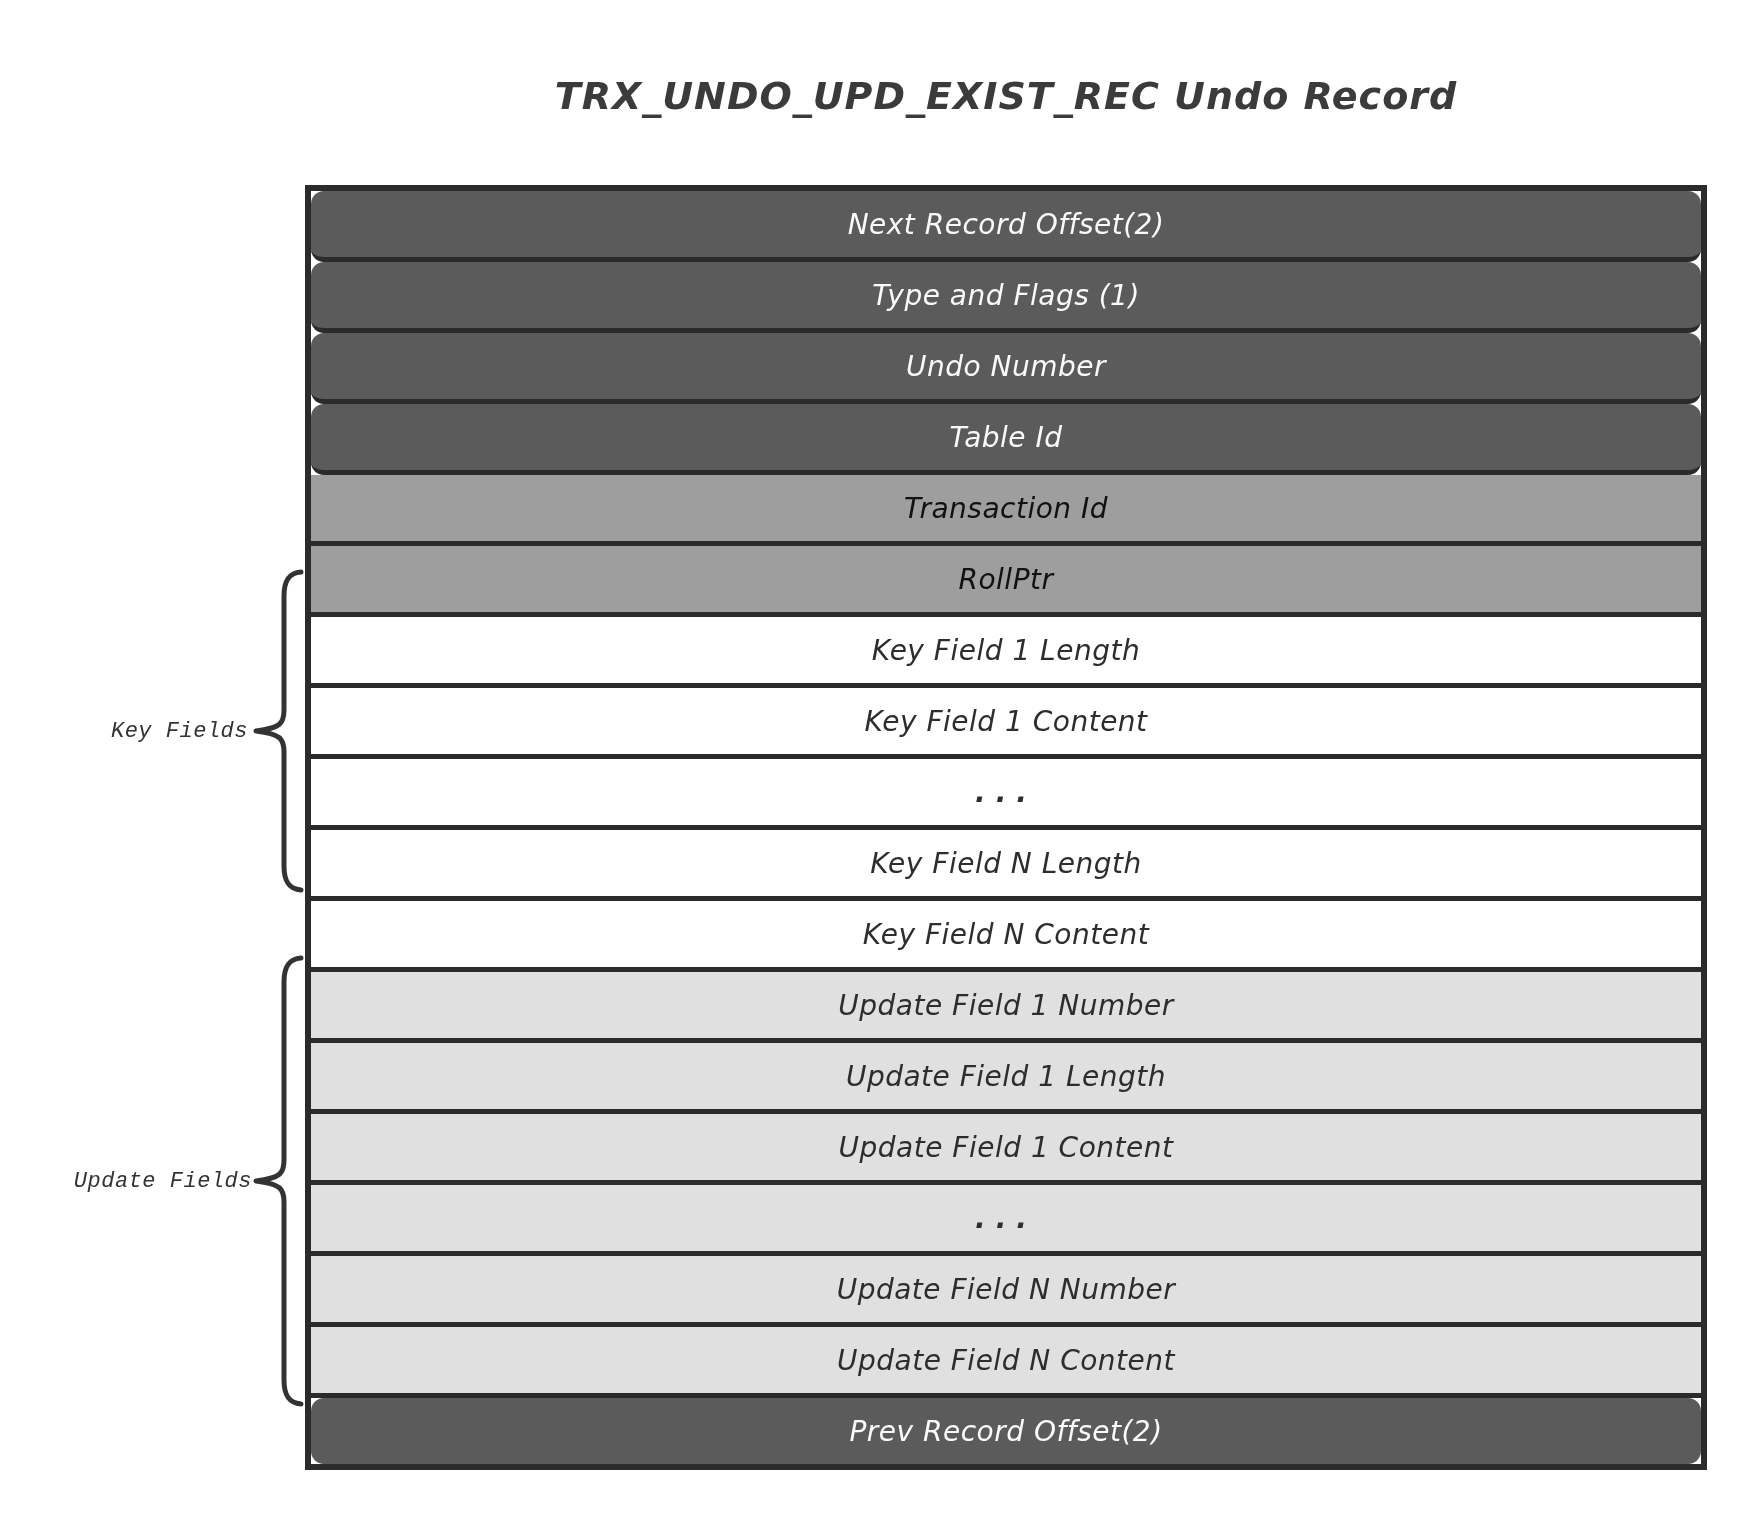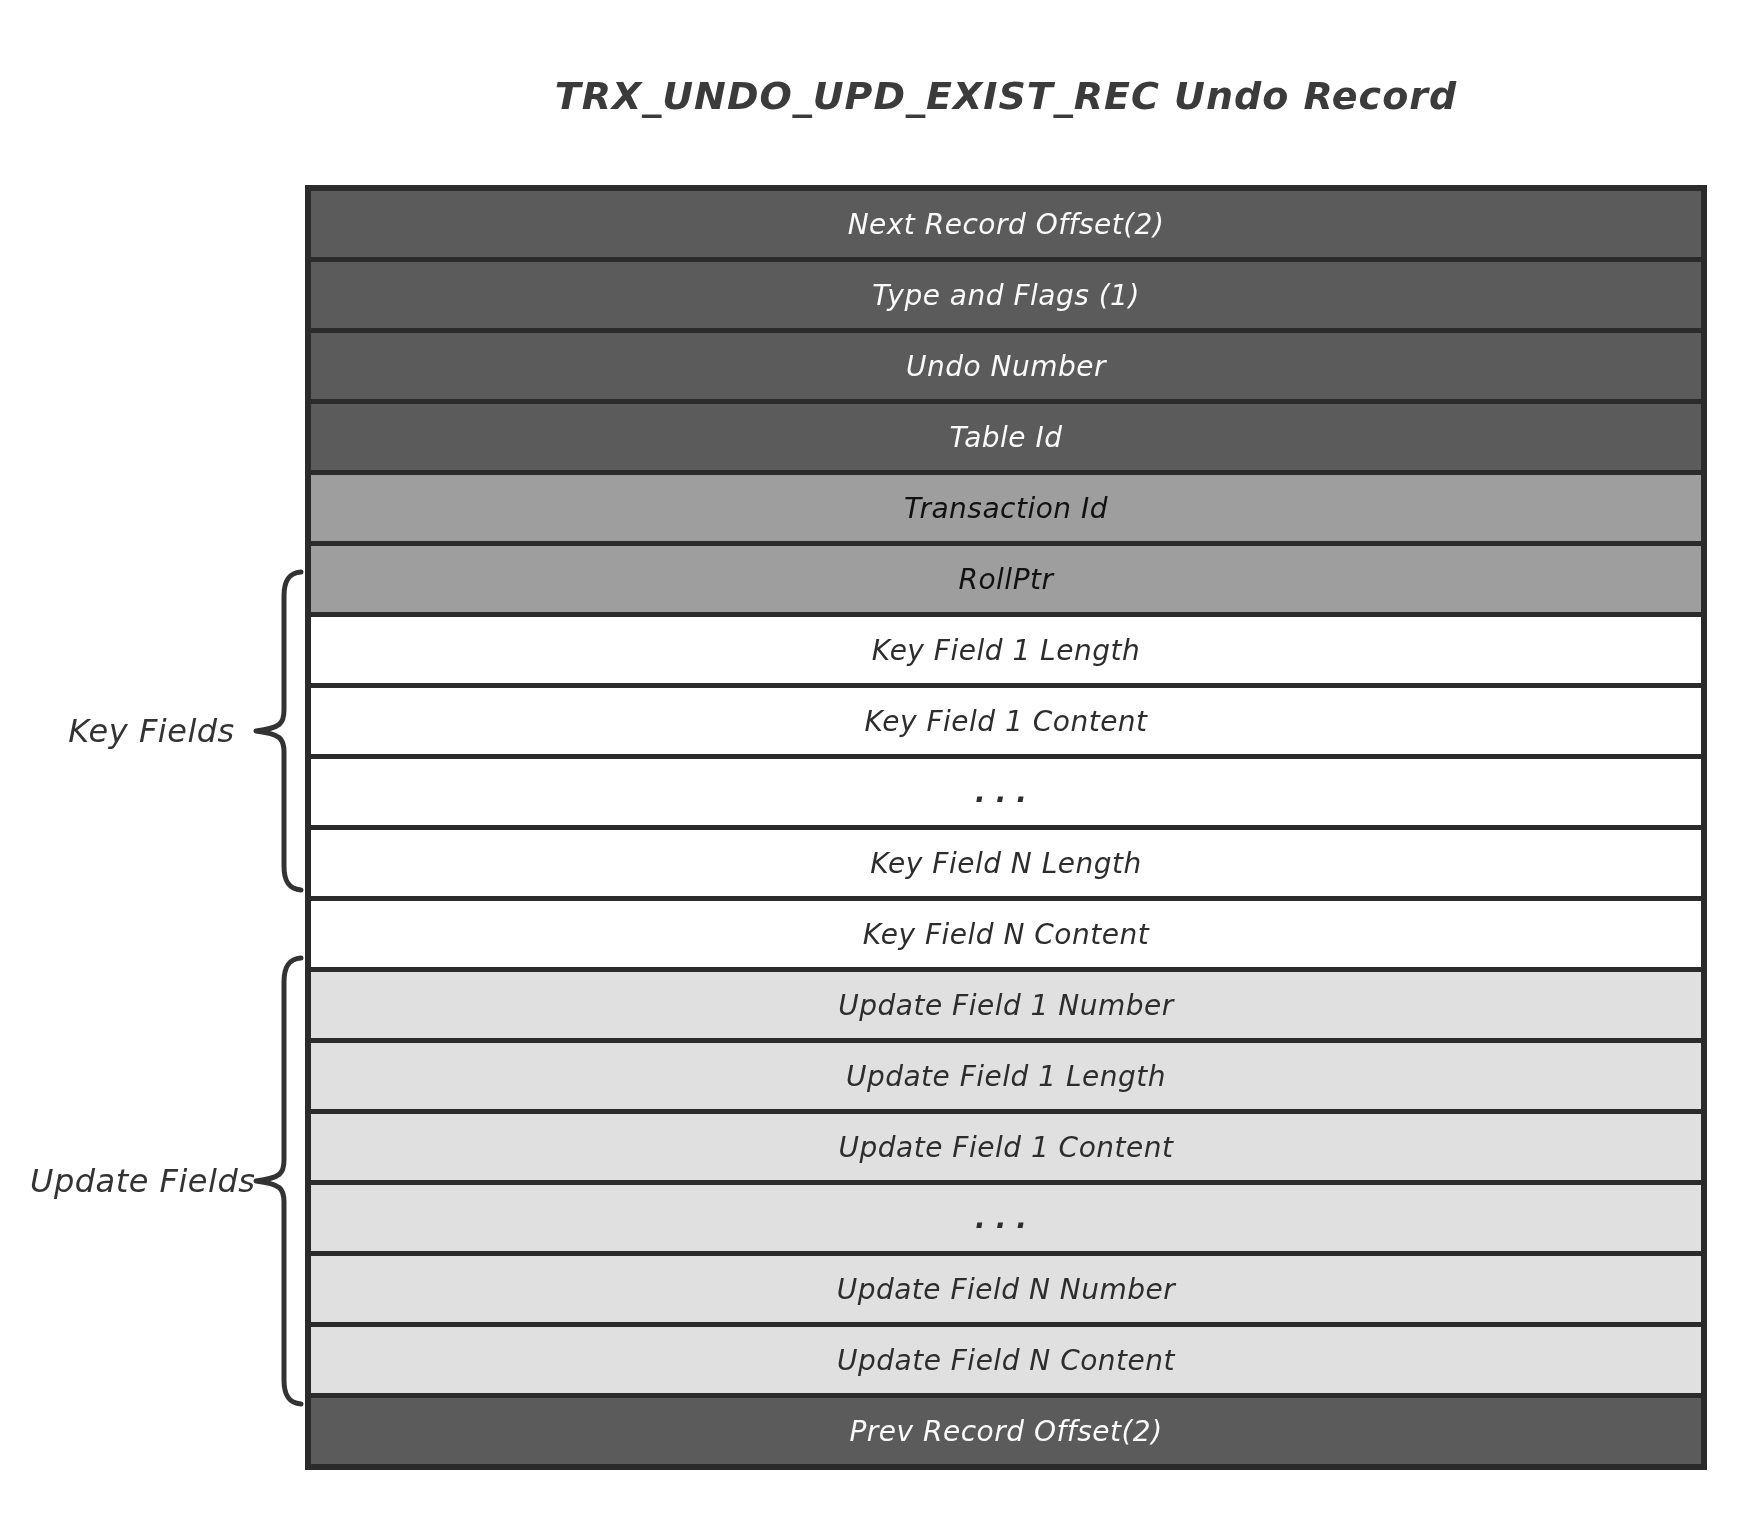--- a/index.html
+++ b/index.html
@@ -44,46 +44,47 @@
     flex: 1 1 0;
     display: flex;
     align-items: center;
     justify-content: center;
     box-sizing: border-box;
     border-bottom: 5px solid var(--border, #2b2b2b);
     font-size: 28px;
     letter-spacing: 0.5px;
   }
   .row:last-child { border-bottom: none; }
-  .row.dark   { background: var(--row-dark, #5b5b5b);   color: var(--text-on-dark, #fafafa); }
+  .row.dark   { background: var(--row-dark, #5b5b5b);   color: var(--text-on-dark, #fafafa); border-radius: 13px; }
   .row.medium { background: var(--row-medium, #9e9e9e); color: #111111; font-weight: normal; }
   .row.white  { background: var(--row-white, #ffffff);  color: var(--text-on-light, #2d2d2d); }
   .row.light  { background: var(--row-light, #e0e0e0);  color: var(--text-on-light, #2d2d2d); }
   .row span.dots { letter-spacing: 10px; font-weight: bold; }
   .braces {
     position: absolute;
     left: 0;
     top: 0;
     pointer-events: none;
   }
   .brace-path {
     fill: none;
     stroke: var(--ink, #333333);
     stroke-width: 5;
     stroke-linecap: round;
     stroke-linejoin: round;
   }
   .brace-label {
     position: absolute;
     transform: translateY(-50%);
-    text-align: center;
-    font-size: 32px;
+    text-align: right;
+    font-size: 22px;
     color: var(--ink, #333333);
     letter-spacing: 0.5px;
     white-space: nowrap;
+    font-family: Liberation Mono, monospace;
   }
   #keyLabel    { left: 55px; width: 193px; top: 731px; }
   #updateLabel { left: 30px; width: 222px; top: 1181px; }
 </style>
 </head>
 <body>
 
 <div class="canvas">
 
   <h1 class="title">TRX_UNDO_UPD_EXIST_REC Undo Record</h1>

